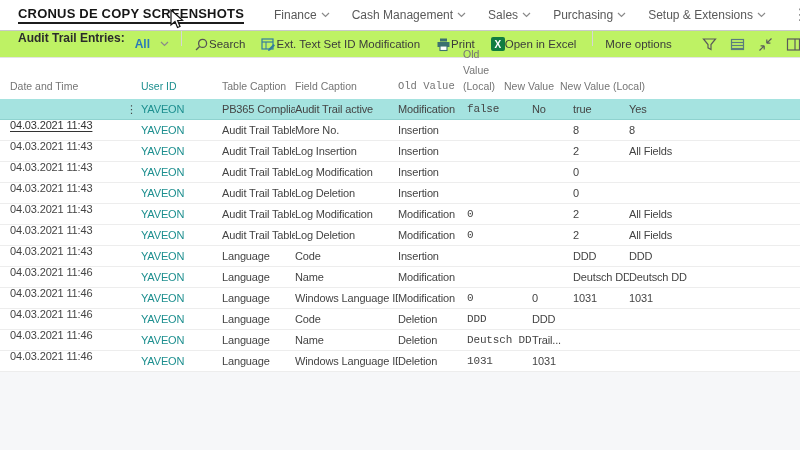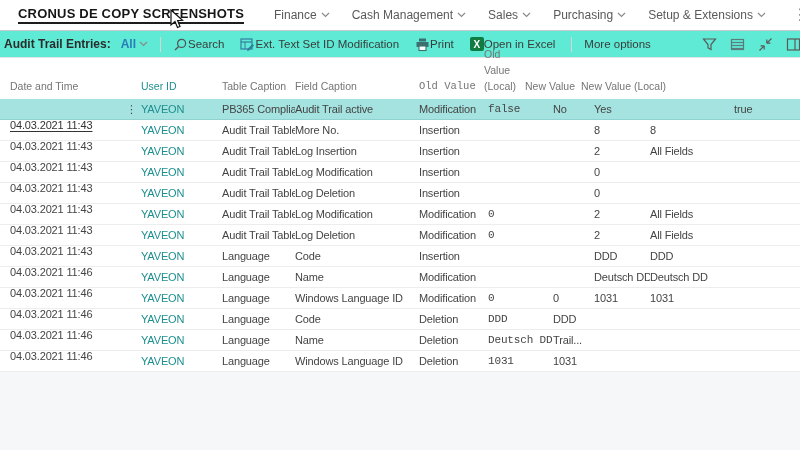--- a/index.html
+++ b/index.html
@@ -14,24 +14,24 @@
     border-bottom:2px solid #1c1c1c; padding-bottom:1px; cursor:pointer; white-space:nowrap; }
   .nav-sep { width:1px; height:16px; background:#d2d2d2; margin:0 15px; }
   .nav-items { display:flex; align-items:center; gap:22px; }
   .nav-item { display:flex; align-items:center; gap:4px; font-size:12px; color:#595959;
     white-space:nowrap; cursor:pointer; }
   .chev { width:9px; height:6px; display:inline-block; }
   .hamburger { font-size:17px; color:#555; line-height:1; padding:0 2px; cursor:pointer; }
   .cursor-svg { position:absolute; left:168px; top:9px; width:17px; height:22px; z-index:5; }
 
   
-  .toolbar { height:27px; display:flex; align-items:center; padding:0 8px 0 4px;
-    background:#5eead4; border-bottom:1px solid #e4e4e4; }
+  .toolbar { height:27px; display:flex; padding:0 8px 0 18px;
+    background:#bef264; border-bottom:1px solid #e4e4e4; }
   .tb-caption { font-size:12px; font-weight:bold; color:#2b2b2b; white-space:nowrap; }
-  .tb-filter { display:flex; align-items:center; gap:3px; margin-left:10px; cursor:pointer; }
+  .tb-filter { display:flex; align-items:center; gap:10px; margin-left:10px; cursor:pointer; }
   .tb-filter span { font-size:12px; font-weight:bold; color:var(--filter-link,#2a7ab9); }
   .tb-sep { width:1px; height:15px; background:#d6d6d6; margin:0 12px; }
   .tb-action { display:flex; align-items:center; font-size:11.5px; color:#3b3b3b;
     white-space:nowrap; cursor:pointer; margin-right:16px; }
   .tb-right { margin-left:auto; display:flex; align-items:center; gap:13px; }
   .tb-icon { width:15px; height:15px; cursor:pointer; flex:none; }
   .excel-ic { width:14px; height:14px; background:var(--excel-green,#107c41); color:#fff;
     font-size:10px; font-weight:bold; display:flex; align-items:center; justify-content:center;
     border-radius:2px; }
 
@@ -43,21 +43,21 @@
   .tbody { }
   .trow { display:flex; height:21px; align-items:center; padding:4px 10px;
     border-bottom:1px solid #ededed; background:#fff; cursor:pointer; }
   .trow.selected { background:var(--selected-row-bg,#a5e3e0); border-bottom:1px solid #8fd2cf; }
   .cell { font-size:11px; letter-spacing:-.15px; color:#444; white-space:nowrap;
     overflow:hidden; padding-right:6px; line-height:21px; }
   .c-date  { width:112px;margin-top:32px; }
   .c-grip  { width:19px; text-align:center; color:#444; font-size:11px; padding-right:0; }
   .c-user  { width:81px; color:var(--user-link,#1d8f8f); }
   .c-table { width:73px; }
-  .c-field { width:124px; }
+  .c-field { width:103px; }
   .c-type  { width:69px; }
   .c-old   { width:65px;font-family:Liberation Mono, monospace; }
   .c-oldl  { width:41px; }
   .c-new   { width:56px; }
   .c-newl  { flex:1; }
   .trow.selected .c-date { text-decoration:underline; text-underline-offset:2px; color:#333; }
 
   .bottom-fill { flex:1; background:#f6f7f9; }
 </style>
 </head>
@@ -184,22 +184,22 @@
     <div class="tbody">
         <div class="trow selected">
           <div class="cell c-date">04.03.2021 11:43</div>
           <div class="cell c-grip">⋮</div>
           <div class="cell c-user">YAVEON</div>
           <div class="cell c-table">PB365 Complian...</div>
           <div class="cell c-field">Audit Trail active</div>
           <div class="cell c-type">Modification</div>
           <div class="cell c-old">false</div>
           <div class="cell c-oldl">No</div>
+          <div class="cell c-new">true</div>
           <div class="cell c-newl">Yes</div>
-          <div class="cell c-new">true</div>
         </div>
         <div class="trow">
           <div class="cell c-date">04.03.2021 11:43</div>
           <div class="cell c-grip"></div>
           <div class="cell c-user">YAVEON</div>
           <div class="cell c-table">Audit Trail Table ...</div>
           <div class="cell c-field">More No.</div>
           <div class="cell c-type">Insertion</div>
           <div class="cell c-old"></div>
           <div class="cell c-oldl"></div>

